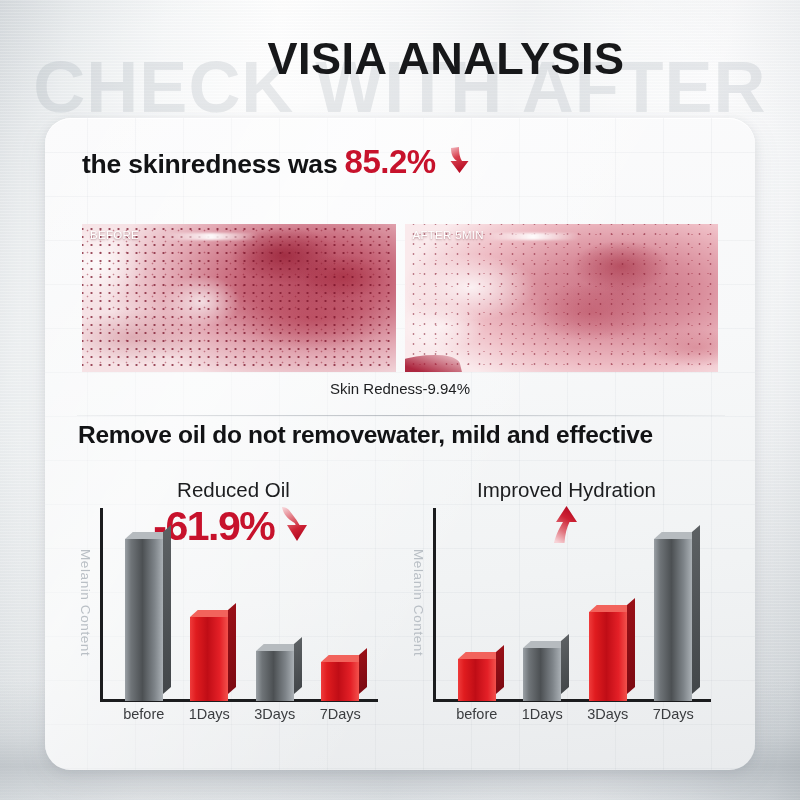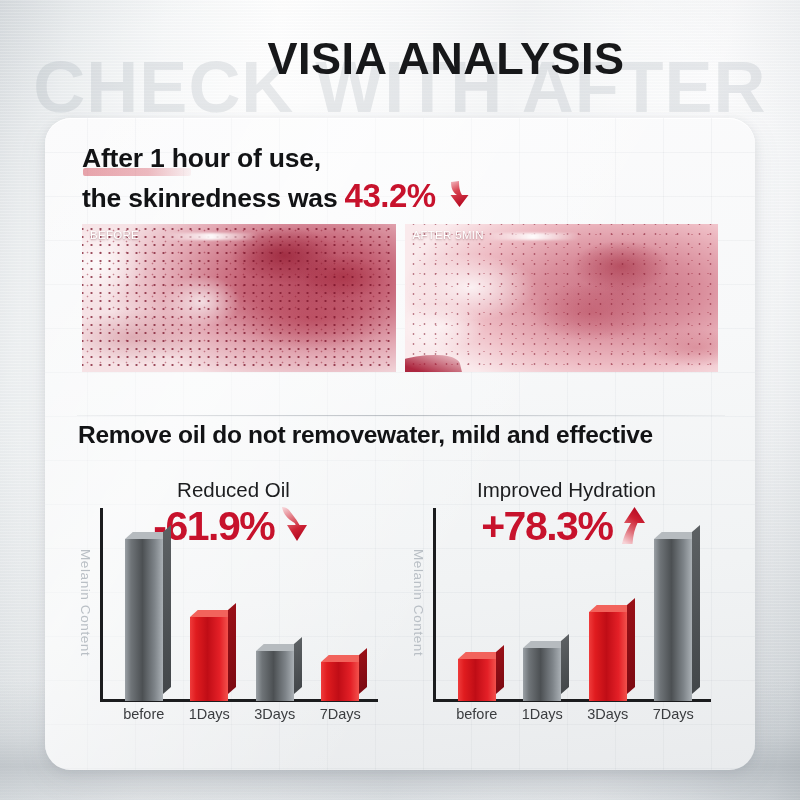--- a/index.html
+++ b/index.html
@@ -497,26 +497,22 @@
 
 <div id="watermark">CHECK WITH AFTER</div>
 <div id="page-title">VISIA ANALYSIS</div>
 
 <div id="card">
   <div id="card-grid"></div>
   <div id="card-sheen"></div>
 
   <div id="headline">
     <div class="hl-line">
-      <span>After 1 hour of use,</span>
-      <span id="hl-underline"></span>
-    </div>
-    <div class="hl-line">
       <span>the skinredness was</span>
-      <span id="hl-pct">43.2%</span>
+      <span id="hl-pct">85.2%</span>
       <span class="arrow-inline">
         <svg width="26" height="30" viewBox="0 0 26 30">
           <defs>
             <linearGradient id="gradHlArrow" x1="0" y1="0" x2="0.35" y2="1">
               <stop offset="0%" stop-color="#f3bcc3"></stop>
               <stop offset="45%" stop-color="#d8414f"></stop>
               <stop offset="100%" stop-color="#b80c24"></stop>
             </linearGradient>
           </defs>
           <path d="M4 2 C4 10, 7 13, 10 15 L3.5 15 L12.5 27 L21.5 15 L15 15 C13 12, 12 8, 12 1 Z" fill="url(#gradHlArrow)"></path>
@@ -545,20 +541,21 @@
         <div class="tex speck"></div>
         <div class="swoosh"></div>
         <div class="hi-streak"></div>
       </div>
       <div class="visia-label">AFTER 5MIN</div>
     </div>
 
   </div>
 
   <div id="captions">
+    <div class="caption">Skin Redness-9.94%</div>
   </div>
 
   <div id="card-divider"></div>
 
   <div id="subheadline">Remove oil do not removewater, mild and effective</div>
 
   <div id="charts">
 
     <div class="chart-block">
       <div class="chart-heading">Reduced Oil</div>
@@ -617,21 +614,20 @@
             <div class="x-label">1Days</div>
             <div class="x-label">3Days</div>
             <div class="x-label">7Days</div>
           </div>
       </div>
     </div>
 
     <div class="chart-block">
       <div class="chart-heading">Improved Hydration</div>
       <div class="chart-delta-wrap">
-        <span class="chart-delta">+78.3%</span>
         <span class="delta-arrow">
           <svg width="34" height="42" viewBox="0 0 34 42">
             <defs>
               <linearGradient id="gradUp" x1="0.2" y1="1" x2="0.6" y2="0">
                 <stop offset="0%" stop-color="#f7d3d7"></stop>
                 <stop offset="34%" stop-color="#e0727c"></stop>
                 <stop offset="70%" stop-color="#cd2133"></stop>
                 <stop offset="100%" stop-color="#b40a22"></stop>
               </linearGradient>
             </defs>

